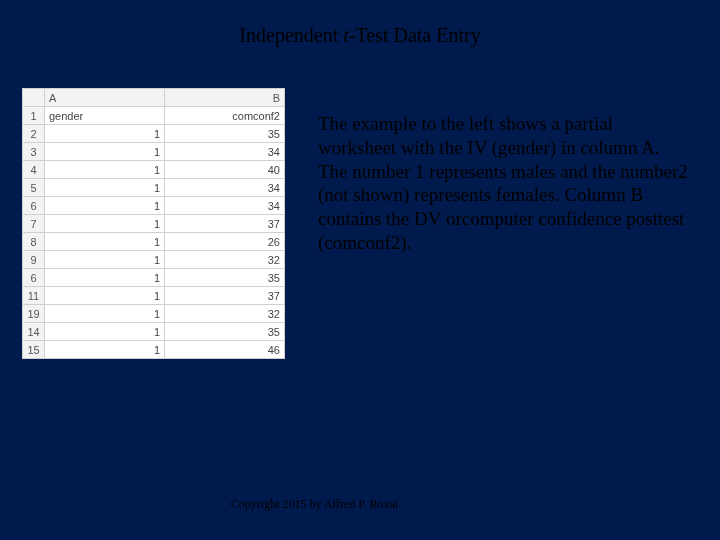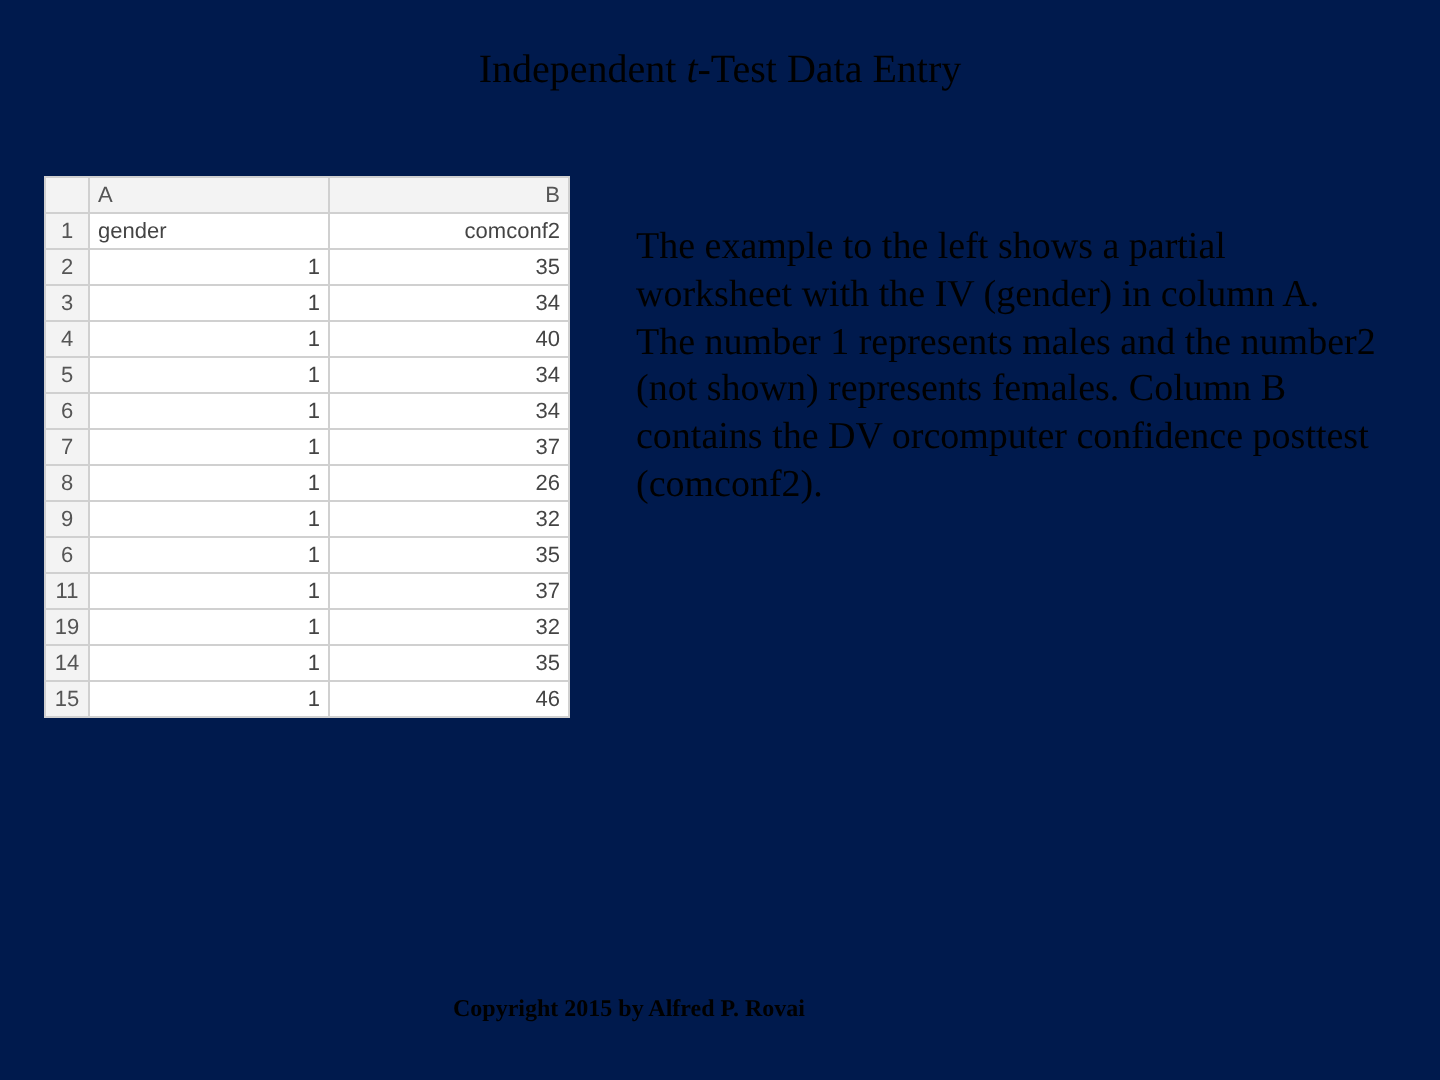--- a/index.html
+++ b/index.html
@@ -61,21 +61,20 @@
     line-height: 1.25;
     font-family: Liberation Serif, serif;
   }
   .footer {
     position: absolute;
     bottom: 28px;
     left: 0;
     width: 629px;
     text-align: center;
     font-size: 12px;
-    font-weight: bold;
   }
 </style>
 </head>
 <body>
 
 <div class="title">
   <span>Independent </span><span class="italic-t">t</span><span>-Test Data Entry</span>
 </div>
 
 <table class="spreadsheet">

